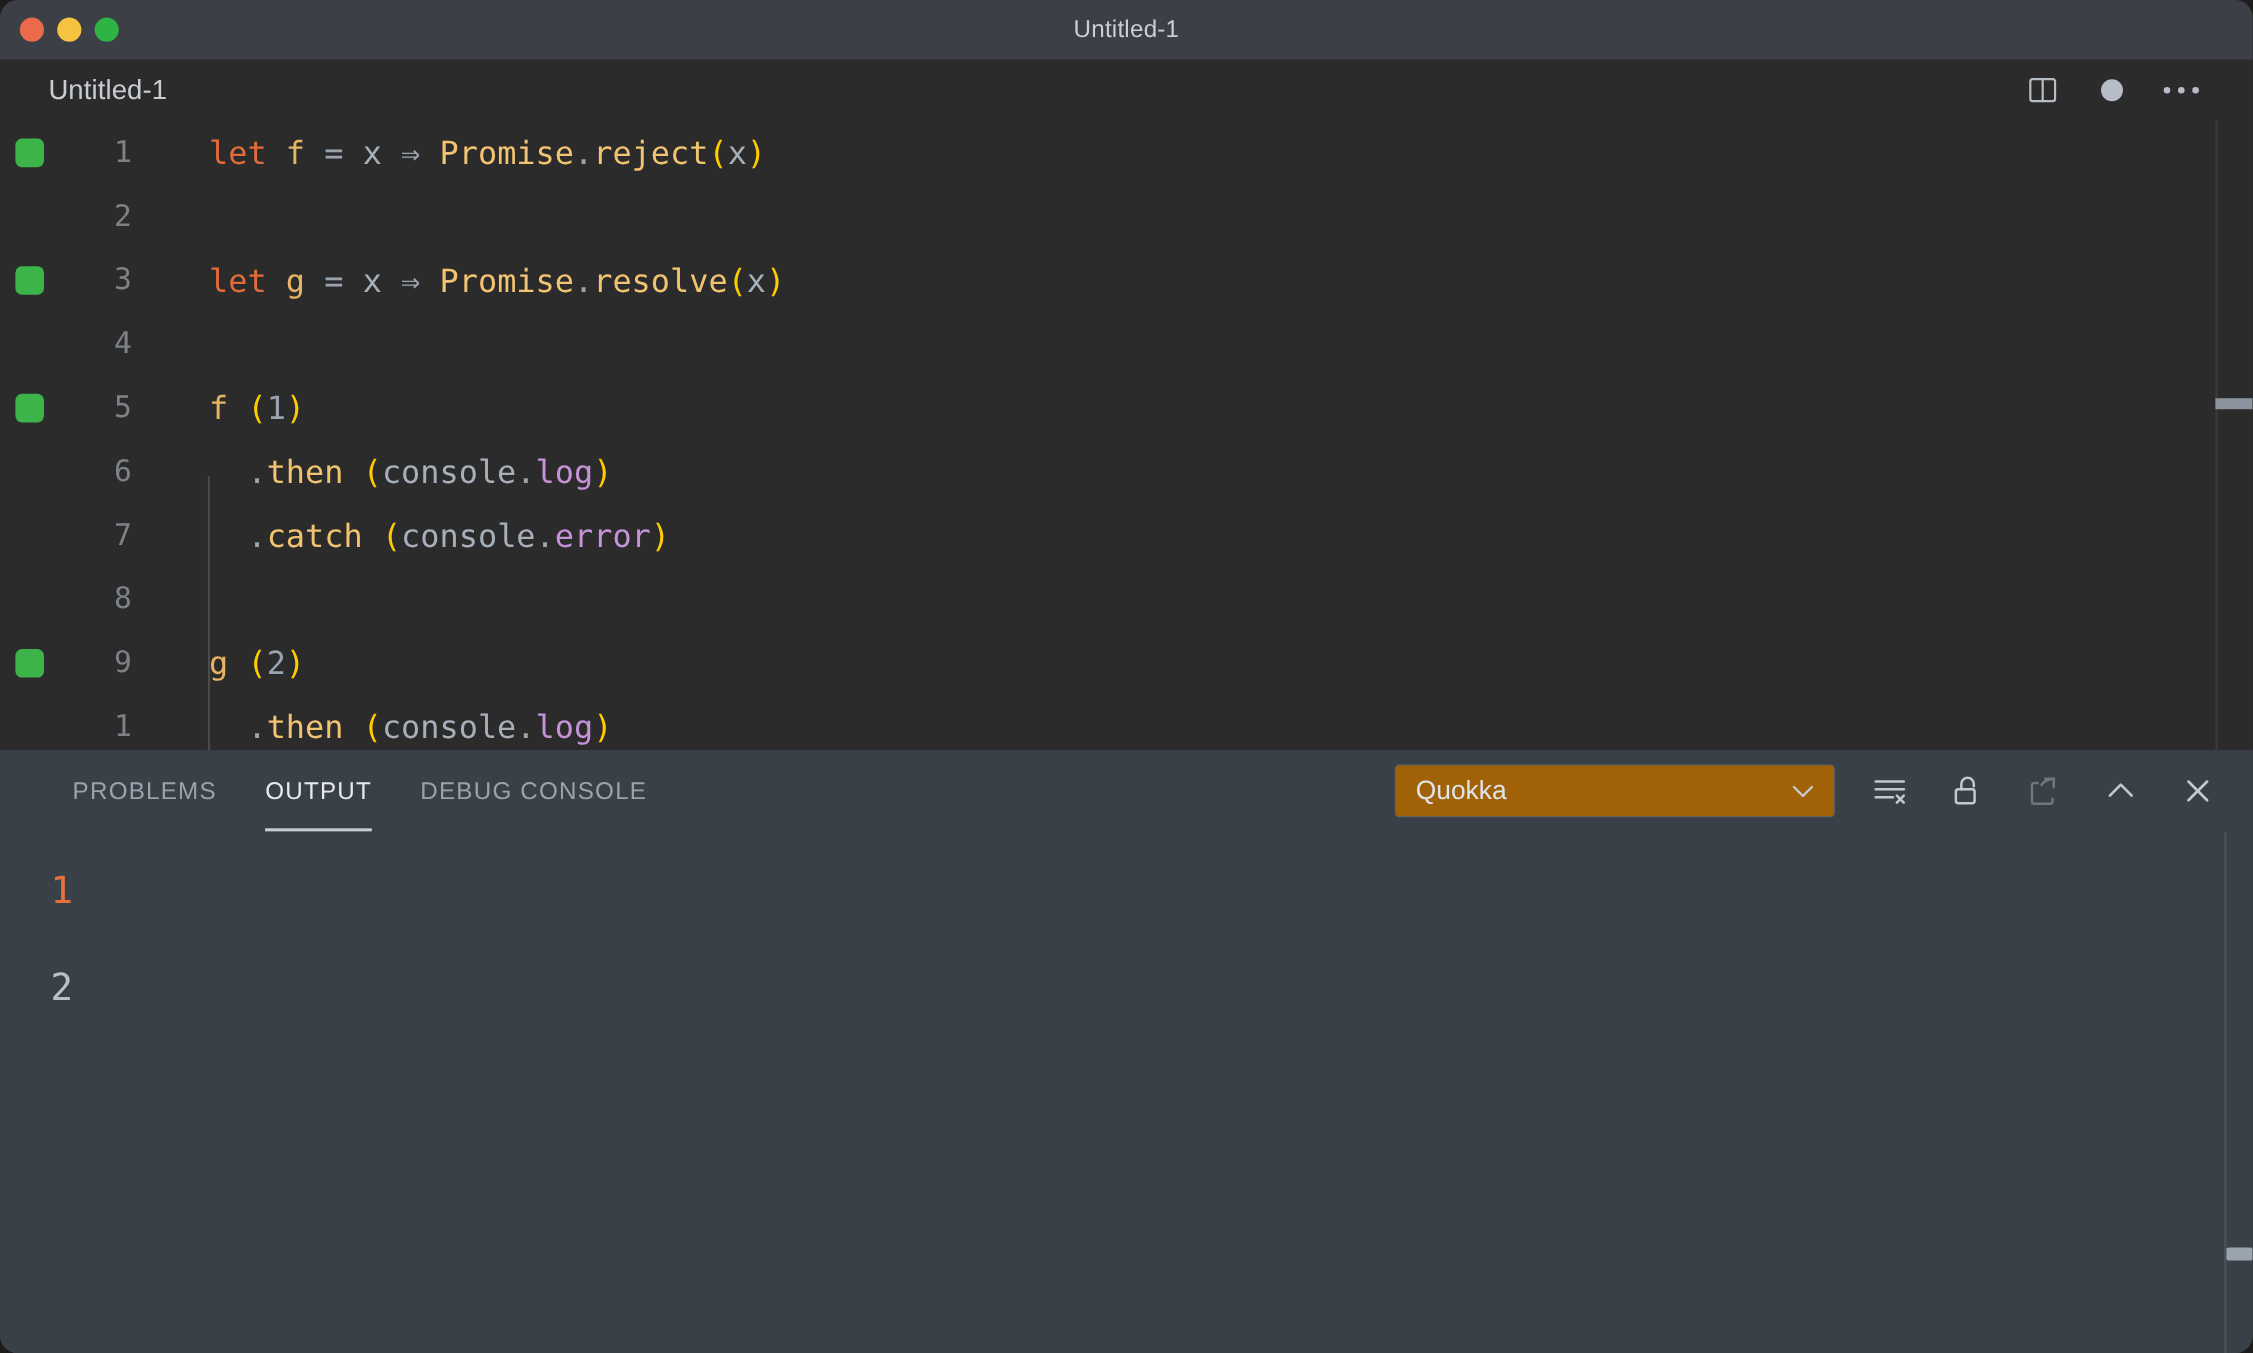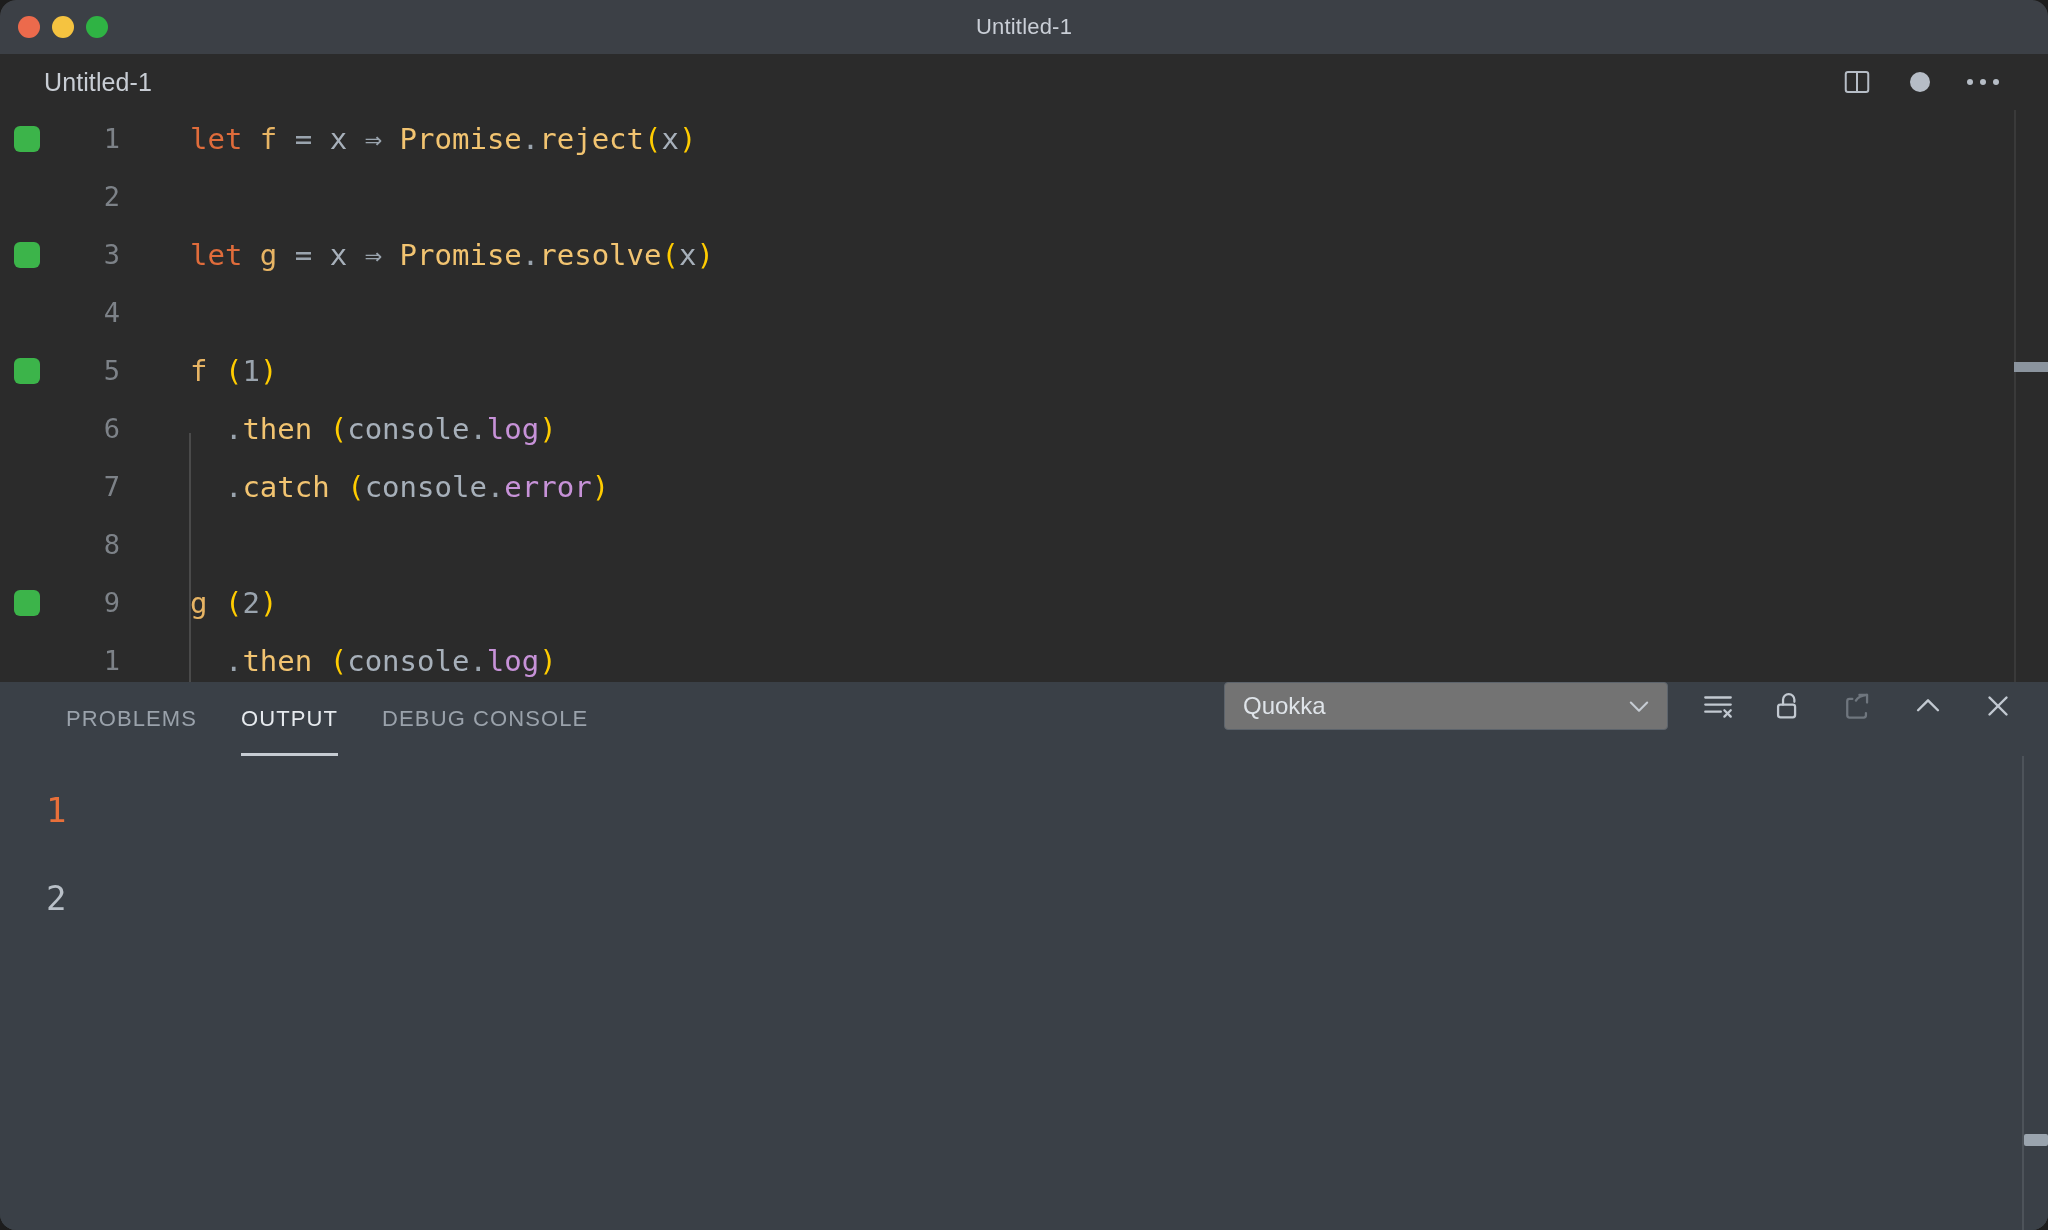--- a/index.html
+++ b/index.html
@@ -184,21 +184,21 @@
     background: #3a4047;
     display: flex;
     flex-direction: column;
     height: 548px;
   }
   .panel-header {
     position: relative;
     flex: 0 0 74px;
     height: 74px;
     display: flex;
-    align-items: flex-start;
+    align-items: center;
     padding-left: 44px;
     background: #3a4047;
   }
   .panel-tabs {
     display: flex;
     align-items: center;
     height: 100%;
     gap: 0;
   }
   .panel-tab {
@@ -223,25 +223,25 @@
   }
 
   .panel-right {
     margin-left: auto;
     display: flex;
     align-items: center;
     gap: 30px;
     padding-right: 30px;
   }
   .channel-select {
-    width: 444px;
+    width: 400px;
     height: 48px;
     border: 1px solid #5d646c;
     border-radius: 4px;
-    background: #737373;
+    background: #a16207;
     display: flex;
     align-items: center;
     padding: 0 14px 0 18px;
     color: #dfe4e9;
     font-size: 24px;
   }
   .channel-select .chev { margin-left: auto; color: #c6ccd3; display:flex; }
   .p-icon {
     width: 40px; height: 40px;
     display: flex; align-items: center; justify-content: center;

